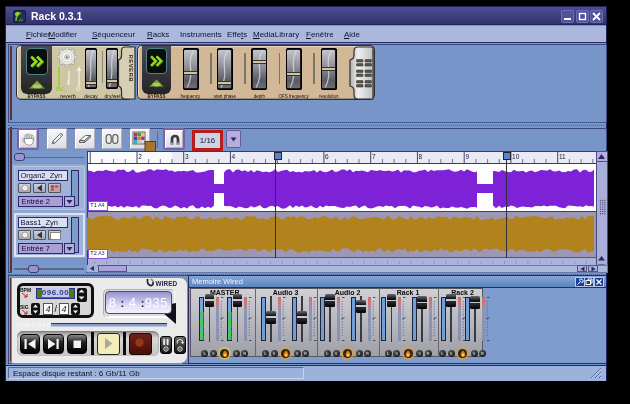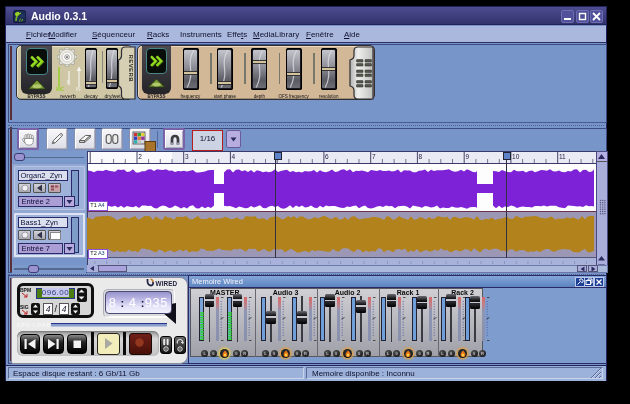--- a/index.html
+++ b/index.html
@@ -17,21 +17,21 @@
 <div id="win">
 
 <div id="tbar">
  <svg class="abs" style="left:7px;top:3px" width="13" height="13">
    <rect x="0.5" y="0.5" width="12" height="12" rx="1.5" fill="#1c2c54" stroke="#0e1832" stroke-width="0.8"></rect>
    <path d="M3 11 C 3 6.5, 4.5 4, 8 3" fill="none" stroke="#7ab820" stroke-width="1.5"></path>
    <ellipse cx="4.2" cy="3.8" rx="2.4" ry="1.8" fill="#9ad028" transform="rotate(-30 4.2 3.8)"></ellipse>
    <path d="M6.5 11.5 L7.5 8.5 M8.5 11.5 L9.8 9" stroke="#6aa81c" stroke-width="1"></path>
    <rect x="8" y="4.5" width="4" height="3" fill="#24386a" opacity="0.8"></rect>
  </svg>
- <span class="ttl">Audio 0.3.1</span>
+ <span class="ttl">Rack 0.3.1</span>
  <div class="tbtn" style="left:555px">
         <svg width="11" height="11">
           <rect x="2" y="7" width="7" height="2" fill="#fff"></rect>
         </svg>
       </div>
  <div class="tbtn" style="left:569.5px">
         <svg width="11" height="11">
           <rect x="2.5" y="2.5" width="6" height="6" fill="none" stroke="#fff" stroke-width="1.4"></rect>
         </svg>
       </div>
@@ -257,21 +257,21 @@
       </svg>
     </div>
 <div class="abs" style="left:150.5px;top:124px;width:1px;height:17px;background:#5a6a9e"></div>
 <div class="abs" style="left:157px;top:121px;width:22px;height:22px;background:linear-gradient(#f8f8fb,#dcdce6);border:2px solid #7a62a8;border-radius:2px;box-shadow:inset 1px 1px 0 #ffffff,inset -1px -1px 0 #b0b0c0;">
       <svg width="18" height="18" style="position:absolute;left:1px;top:1px" viewBox="0 0 18 18">
         <path d="M6 13.5 L6 8.5 Q6 5 9 5 Q12 5 12 8.5 L12 13.5" fill="none" stroke="#3a3a40" stroke-width="2.7"></path>
         <rect x="4.6" y="11.5" width="2.8" height="2.2" fill="#9a9aae"></rect>
         <rect x="10.6" y="11.5" width="2.8" height="2.2" fill="#9a9aae"></rect>
       </svg>
     </div>
-<div class="abs" style="left:186px;top:123px;width:31px;height:21px;background:#ccd4e4;border:1px solid #b91c1c;font-size:8px;color:#10102e;text-align:center;line-height:16px;">1/16</div>
+<div class="abs" style="left:186px;top:123px;width:31px;height:21px;background:#ccd4e4;border:3px solid #b91c1c;font-size:8px;color:#10102e;text-align:center;line-height:16px;">1/16</div>
 <div class="abs" style="left:220px;top:122.5px;width:15px;height:18px;background:#b7addf;border:1px solid #6a5a9a;border-radius:2px;">
       <svg width="13" height="16">
         <path d="M3.5 6.5 L9.5 6.5 L6.5 10.5 Z" fill="#2a2a5e"></path>
       </svg>
     </div>
 <div class="abs" style="left:6px;top:144px;width:74px;height:12px;background:#7b99ca;"></div>
 <div class="abs" style="left:8px;top:149.5px;width:70px;height:1.5px;background:#55688e;"></div>
 <div class="abs" style="left:8px;top:146px;width:11px;height:8px;background:#9a93cf;border:1px solid #3c3c72;border-radius:3px;"></div>
 <div class="abs" style="left:80.5px;top:143.5px;width:510px;height:13.5px;background:#e9eaf4;border:1px solid #3a3a6a;border-right:none;"></div>
 <div class="abs" style="left:81.5px;top:144.5px;width:84px;height:11.5px;background:#fafafd;"></div>
@@ -508,21 +508,21 @@
 <div class="abs" style="left:22px;top:258px;width:11px;height:8px;background:#9a93cf;border:1px solid #3c3c72;border-radius:3px;"></div>
 <div class="abs" style="left:2px;top:266.5px;width:596px;height:0;border-top:1px dotted #4a5c90;opacity:0.9"></div>
 <div class="abs" style="left:3.5px;top:271px;width:2.5px;height:83px;background:#5a3038"></div>
 <div class="abs" style="left:2px;top:267.5px;width:599px;height:89.5px;border:1px solid #3c4c80;"></div>
 <div class="abs" style="left:4.5px;top:269.5px;width:177px;height:87px;background:#eaeaea;border:1px solid #8a8a9a;border-radius:2px 8px 8px 2px;"></div>
 <div class="abs" style="left:10.5px;top:276px;width:77px;height:35px;background:#d6d6d6;border:3px solid #101010;border-radius:6px;"></div>
 <div class="abs" style="left:14px;top:280px;font-size:5px;font-weight:bold;color:#111;">BPM</div>
 <svg class="abs" style="left:15px;top:285px" width="8" height="6">
       <path d="M1 1 L6 5 M6 5 L6 2 M6 5 L3 5" stroke="#c02020" stroke-width="1" fill="none"></path>
     </svg>
-<div class="abs" style="left:30px;top:281px;width:39px;height:11px;background:#4d7c0f;border:1.5px solid #24348c;font-size:8px;font-weight:normal;color:#30407e;text-align:center;line-height:8.5px;letter-spacing:0.5px;"><span style="background:#c8c8ee;">096.00</span></div>
+<div class="abs" style="left:30px;top:281px;width:39px;height:11px;background:#4d7c0f;border:1.5px solid #24348c;font-size:8px;font-weight:bold;color:#30407e;text-align:center;line-height:8.5px;letter-spacing:0.5px;"><span style="background:#c8c8ee;">096.00</span></div>
 <div class="abs" style="left:71px;top:281px;width:9.5px;height:6.5px;background:#111;border-radius:2px 2px 0 0;">
       <svg width="9" height="6">
         <path d="M4.5 1.5 L7.5 4.5 L1.5 4.5 Z" fill="#f0f0f0"></path>
       </svg>
     </div>
 <div class="abs" style="left:71px;top:288px;width:9.5px;height:6.5px;background:#111;border-radius:0 0 2px 2px;">
       <svg width="9" height="6">
         <path d="M4.5 4.5 L7.5 1.5 L1.5 1.5 Z" fill="#f0f0f0"></path>
       </svg>
     </div>
@@ -800,17 +800,16 @@
 <div class="abs" style="left:441.5px;top:343px;width:7px;height:7px;background:radial-gradient(circle at 35% 30%,#555,#0a0a0a);border-radius:50%;color:#b8b8c0;font-size:4px;font-weight:bold;text-align:center;line-height:7px;">0</div>
 <div class="abs" style="left:452.0px;top:341.5px;width:9px;height:9px;background:radial-gradient(circle at 50% 40%,#3a3a3a,#0a0a0a);border-radius:50%;box-shadow:0 0 2.5px 1.2px #f0a028;"></div>
 <svg class="abs" style="left:453.5px;top:342.5px" width="6" height="7">
       <path d="M3 0.5 C 4.5 2, 5.5 3.5, 5.5 4.8 A 2.5 2.2 0 0 1 0.5 4.8 C 0.5 3.2, 2 2, 3 0.5 Z" fill="#e87818"></path>
       <ellipse cx="3" cy="5" rx="1.2" ry="1.5" fill="#f8d040"></ellipse>
     </svg>
 <div class="abs" style="left:464.5px;top:343px;width:7px;height:7px;background:radial-gradient(circle at 35% 30%,#555,#0a0a0a);border-radius:50%;color:#b8b8c0;font-size:4px;font-weight:bold;text-align:center;line-height:7px;">0</div>
 <div class="abs" style="left:473.0px;top:343px;width:7px;height:7px;background:radial-gradient(circle at 35% 30%,#555,#0a0a0a);border-radius:50%;color:#b8b8c0;font-size:4px;font-weight:bold;text-align:center;line-height:7px;">R</div>
 <div class="abs" style="left:0px;top:357.5px;width:600px;height:16px;background:#9db2da;border-top:1.5px solid #23235c;"></div>
 <div class="abs" style="left:2px;top:359.5px;width:296px;height:12.5px;border:1px solid #5a6a96;border-right-color:#c8d4ec;border-bottom-color:#c8d4ec;font-size:8px;color:#10102e;line-height:12px;padding-left:4px;">Espace disque restant : 6 Gb/11 Gb</div>
-<div class="abs" style="left:300px;top:359.5px;width:297px;height:12.5px;border:1px solid #5a6a96;border-right-color:#c8d4ec;border-bottom-color:#c8d4ec;font-size:8px;color:#10102e;line-height:12px;padding-left:5px;">Memoire disponibe : Inconnu</div>
 <svg class="abs" style="left:584px;top:360px" width="12" height="12">
       <path d="M11 1 L1 11 M11 5 L5 11 M11 9 L9 11" stroke="#5a6a96" stroke-width="1"></path>
       <path d="M11 2 L2 11 M11 6 L6 11 M11 10 L10 11" stroke="#d8e0f0" stroke-width="0.7"></path>
     </svg>
 </div>
 </body></html>

